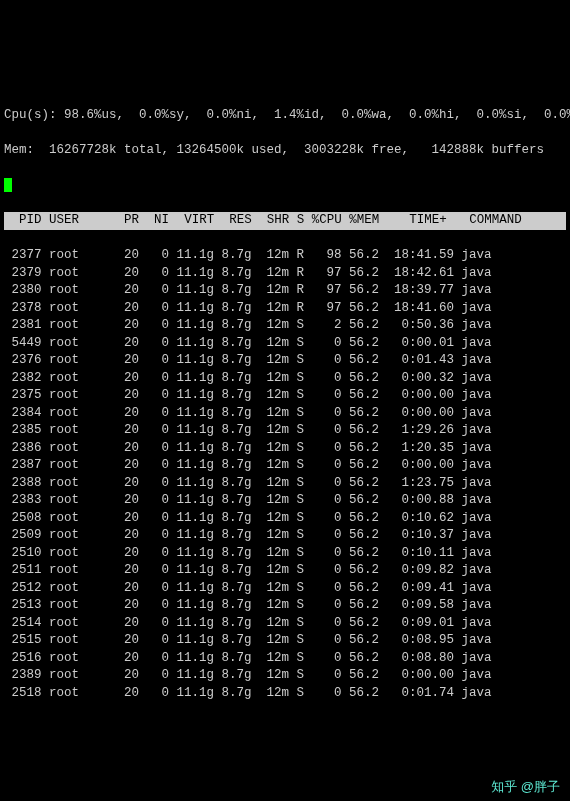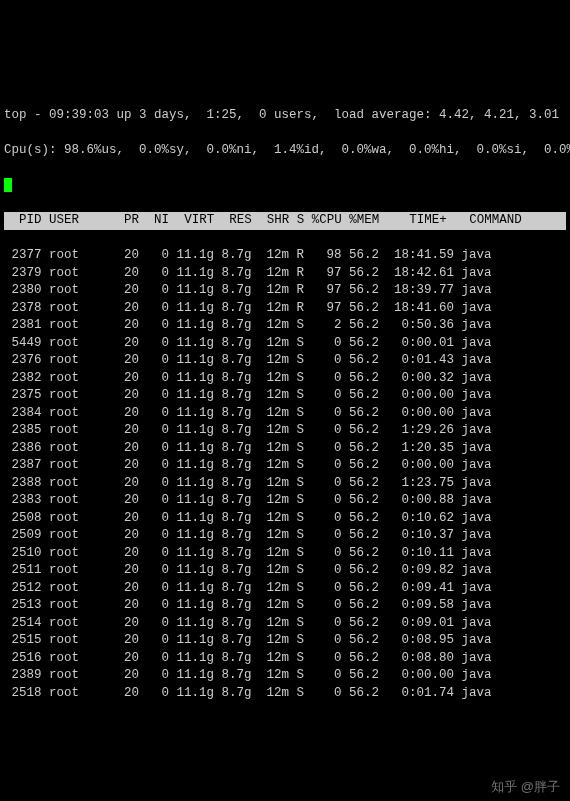--- a/index.html
+++ b/index.html
@@ -1,28 +1,28 @@
 <!DOCTYPE html>
 <html><head>
 <meta charset="utf-8">
 <style>
   html,body{margin:0;padding:0;background:#000;color:#ccc;font-family:"Courier New",monospace;font-size:12.5px;line-height:17.5px;white-space:pre;width:570px;height:801px;overflow:hidden;}
   #term{padding:2px 4px;}
   .hdr-inv{background:#ccc;color:#000;text-align:right;}
   .cursor{background:#0f0;color:#000;display:inline-block;width:8px;height:14px;vertical-align:middle;}
-  .watermark{position:absolute;right:10px;bottom:6px;color:#737373;font-family:sans-serif;font-size:13px;pointer-events:none;}
+  .watermark{position:absolute;right:10px;bottom:6px;color:#5eead4;font-family:sans-serif;font-size:13px;pointer-events:none;}
 </style>
 </head>
 <body>
 
 
 
 <div id="term">
-<div>top - 09:39:03 up 3 days,  1:25,  0 users,  load average: 4.42, 4.21, 3.01</div>
 <div>Cpu(s): 98.6%us,  0.0%sy,  0.0%ni,  1.4%id,  0.0%wa,  0.0%hi,  0.0%si,  0.0%st</div>
+<div>Mem:  16267728k total, 13264500k used,  3003228k free,   142888k buffers</div>
 <div><span class="cursor">&nbsp;</span></div>
 <div class="hdr-inv"><span>  PID</span> <span>USER     </span> <span>PR</span> <span> NI</span> <span> VIRT</span> <span> RES</span> <span> SHR</span> <span>S</span> <span>%CPU</span> <span>%MEM</span> <span>   TIME+ </span> <span> COMMAND</span>                    </div>
 <div id="rows"><div> 2377 root      20   0 11.1g 8.7g  12m R   98 56.2  18:41.59 java</div><div> 2379 root      20   0 11.1g 8.7g  12m R   97 56.2  18:42.61 java</div><div> 2380 root      20   0 11.1g 8.7g  12m R   97 56.2  18:39.77 java</div><div> 2378 root      20   0 11.1g 8.7g  12m R   97 56.2  18:41.60 java</div><div> 2381 root      20   0 11.1g 8.7g  12m S    2 56.2   0:50.36 java</div><div> 5449 root      20   0 11.1g 8.7g  12m S    0 56.2   0:00.01 java</div><div> 2376 root      20   0 11.1g 8.7g  12m S    0 56.2   0:01.43 java</div><div> 2382 root      20   0 11.1g 8.7g  12m S    0 56.2   0:00.32 java</div><div> 2375 root      20   0 11.1g 8.7g  12m S    0 56.2   0:00.00 java</div><div> 2384 root      20   0 11.1g 8.7g  12m S    0 56.2   0:00.00 java</div><div> 2385 root      20   0 11.1g 8.7g  12m S    0 56.2   1:29.26 java</div><div> 2386 root      20   0 11.1g 8.7g  12m S    0 56.2   1:20.35 java</div><div> 2387 root      20   0 11.1g 8.7g  12m S    0 56.2   0:00.00 java</div><div> 2388 root      20   0 11.1g 8.7g  12m S    0 56.2   1:23.75 java</div><div> 2383 root      20   0 11.1g 8.7g  12m S    0 56.2   0:00.88 java</div><div> 2508 root      20   0 11.1g 8.7g  12m S    0 56.2   0:10.62 java</div><div> 2509 root      20   0 11.1g 8.7g  12m S    0 56.2   0:10.37 java</div><div> 2510 root      20   0 11.1g 8.7g  12m S    0 56.2   0:10.11 java</div><div> 2511 root      20   0 11.1g 8.7g  12m S    0 56.2   0:09.82 java</div><div> 2512 root      20   0 11.1g 8.7g  12m S    0 56.2   0:09.41 java</div><div> 2513 root      20   0 11.1g 8.7g  12m S    0 56.2   0:09.58 java</div><div> 2514 root      20   0 11.1g 8.7g  12m S    0 56.2   0:09.01 java</div><div> 2515 root      20   0 11.1g 8.7g  12m S    0 56.2   0:08.95 java</div><div> 2516 root      20   0 11.1g 8.7g  12m S    0 56.2   0:08.80 java</div><div> 2389 root      20   0 11.1g 8.7g  12m S    0 56.2   0:00.00 java</div><div> 2518 root      20   0 11.1g 8.7g  12m S    0 56.2   0:01.74 java</div></div>
 </div>
 
 <div class="watermark">知乎 @胖子</div>
 
 
 
 

